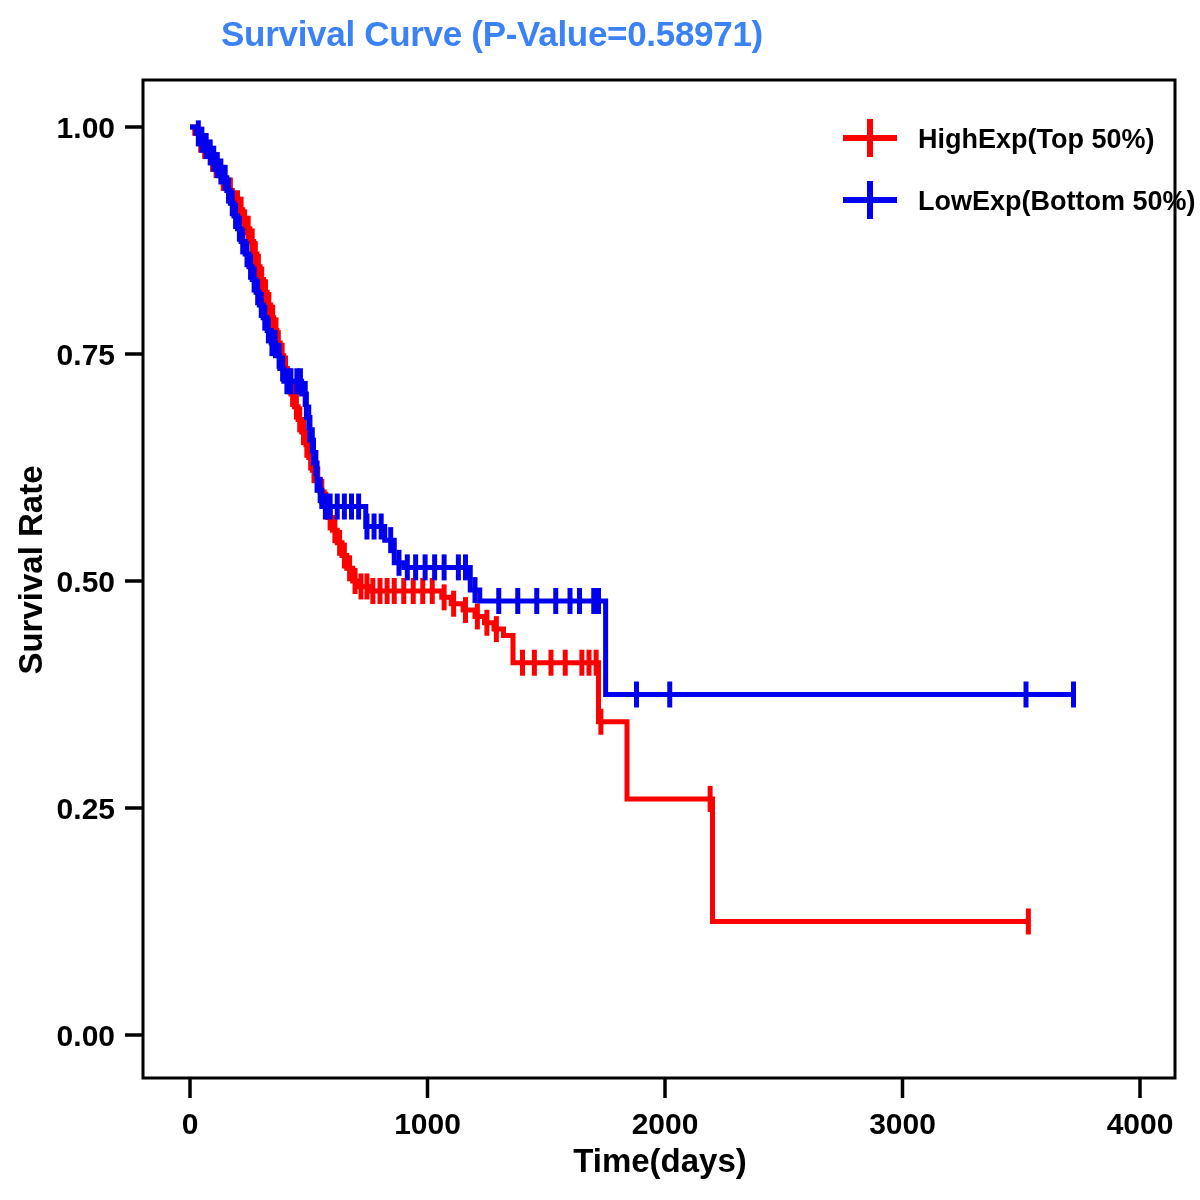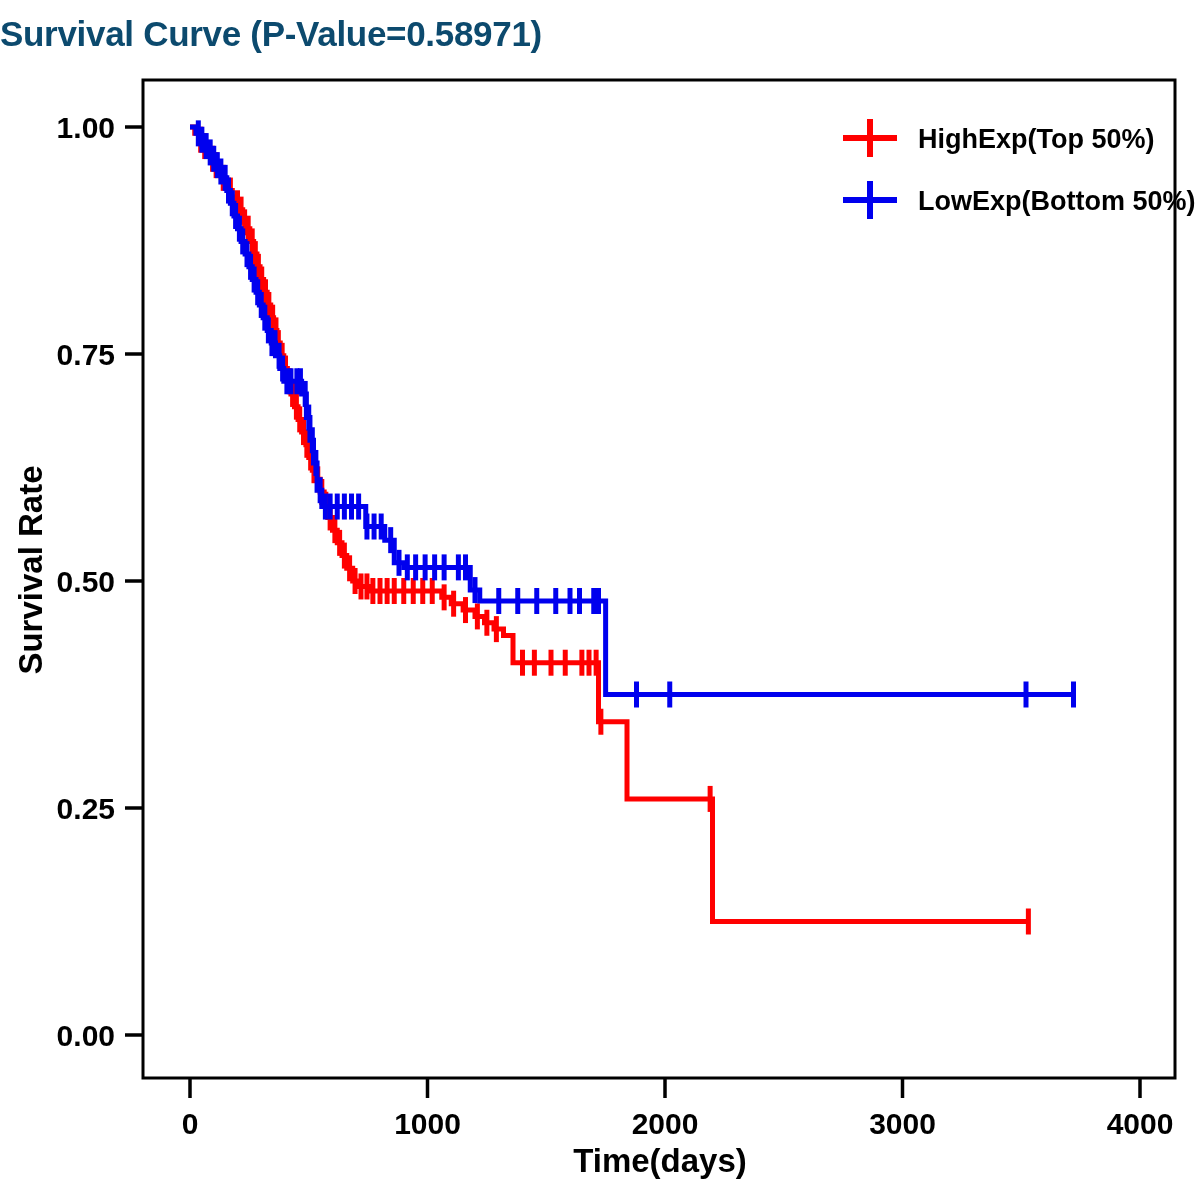--- a/index.html
+++ b/index.html
@@ -17,24 +17,24 @@
     position: relative;
     width: 1200px;
     height: 1200px;
     background: #ffffff;
   }
   #chart-title {
     position: absolute;
     top: 14px;
     left: 0;
     width: 984px;
-    text-align: left;
+    text-align: center;
     font-size: 35px;
     font-weight: bold;
-    color: #0c4a6e;
+    color: #3b82f6;
     letter-spacing: -0.3px;
     font-family: "Liberation Sans", sans-serif;
   }
   #plot-svg {
     position: absolute;
     top: 0;
     left: 0;
   }
   .tick-line {
     stroke: #000000;

